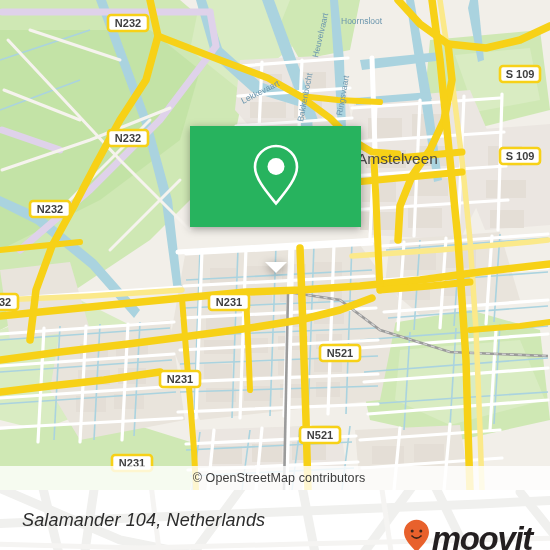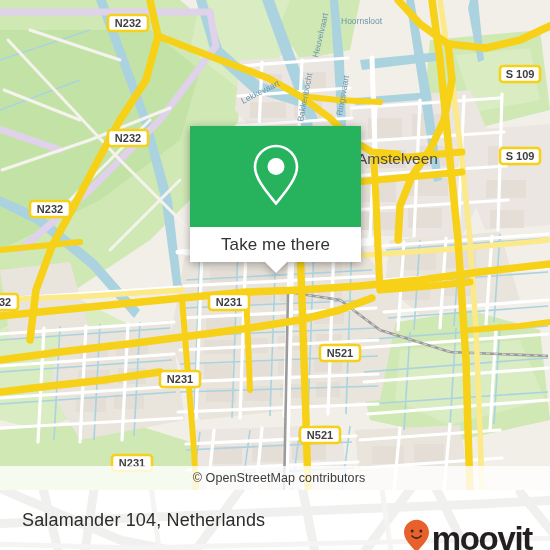--- a/index.html
+++ b/index.html
@@ -80,20 +80,21 @@
     border-top: 11px solid #ffffff;
   }
 
   
   #footer {
     position: absolute;
     left: 0; top: 490px;
     width: 550px; height: 60px;
     background: #a3a3a3;
     overflow: hidden;
+    font-style: italic;
   }
   #footer-watermark {
     position: absolute; left: 0; top: -8px;
     width: 550px; height: 76px;
     opacity: 1;
   }
   #footer-inner {
     position: relative;
     width: 550px; height: 60px;
     display: flex;
@@ -500,23 +501,20 @@
 
   <div id="popup">
     <div id="popup-head">
       <span>
         <svg width="50" height="64" viewBox="0 0 50 64" xmlns="http://www.w3.org/2000/svg">
           <path d="M25 3 C13.4 3 4 12.4 4 24 C4 36 17 50.5 25 60.5 C33 50.5 46 36 46 24 C46 12.4 36.6 3 25 3 Z" fill="none" stroke="#ffffff" stroke-width="2.6"></path>
           <circle cx="25" cy="23.5" r="8.5" fill="#ffffff"></circle>
         </svg>
       </span>
     </div>
-    <div id="popup-foot">
-      <span>Take me there</span>
-    </div>
     <div id="popup-tail"></div>
   </div>
 
   <div id="footer">
     <svg id="footer-watermark" viewBox="0 0 550 76" xmlns="http://www.w3.org/2000/svg">
       <rect x="0" y="0" width="550" height="76" fill="#ffffff"></rect>
       <g stroke="#f0f0ee" fill="none" stroke-width="9" stroke-linecap="round">
         <path d="M-10,2 L120,58 L210,76"></path>
         <path d="M250,-6 L190,76"></path>
         <path d="M300,-6 L316,76"></path>

